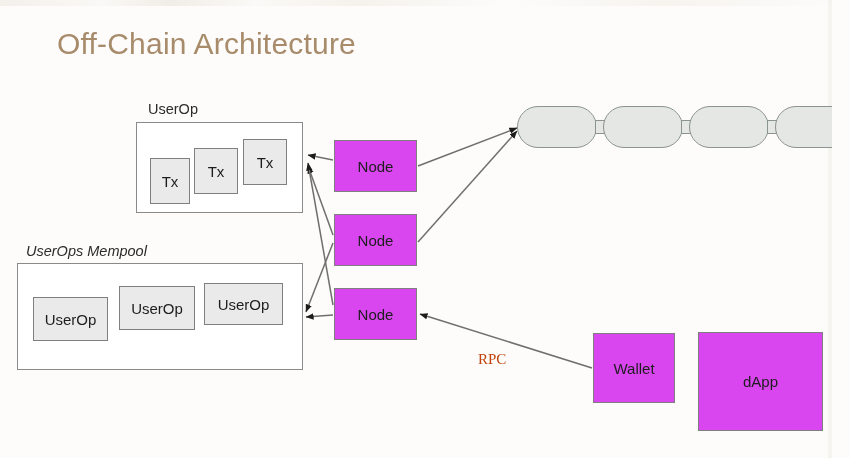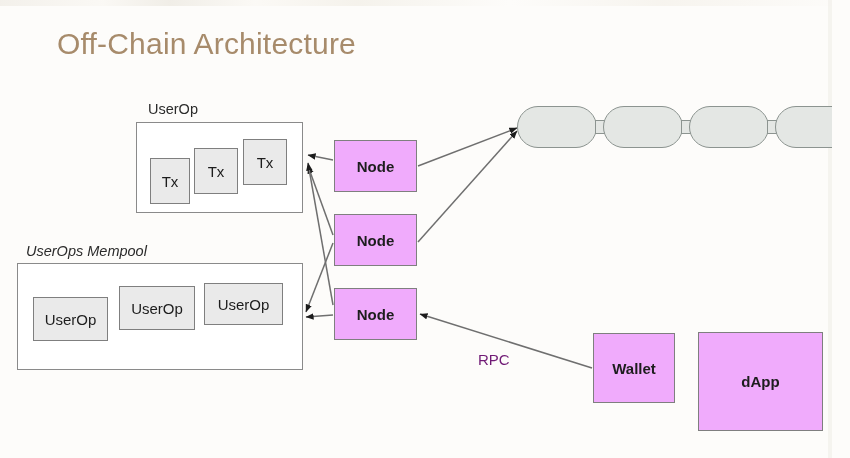--- a/index.html
+++ b/index.html
@@ -66,29 +66,28 @@
 
   .container-box {
     position: absolute;
     background: #ffffff;
     border: 1.6px solid #8a8a8a;
     box-sizing: border-box;
   }
 
   .node-box {
     position: absolute;
-    background: #f0abfc;
+    background: #d946ef;
     border: 1.6px solid #7f7f7f;
     box-sizing: border-box;
     display: flex;
     align-items: center;
     justify-content: center;
     font-size: 15px;
     color: #1d1d1d;
-    font-weight: bold;
   }
 
   .item-box {
     position: absolute;
     background: #eaeaea;
     border: 1.6px solid #7f7f7f;
     box-sizing: border-box;
     display: flex;
     align-items: center;
     justify-content: center;
@@ -106,22 +105,23 @@
   .block-link {
     position: absolute;
     background: #e4e7e4;
     border: 1.7px solid #8c9490;
     box-sizing: border-box;
   }
 
   .edge-label {
     position: absolute;
     font-size: 15px;
-    color: #701a75;
+    color: #c2410c;
     white-space: nowrap;
+    font-family: Liberation Serif, serif;
   }
 </style>
 </head>
 <body>
 
 <div id="slide">
 
   <div class="top-band"></div>
   <div class="edge-right"></div>
 

